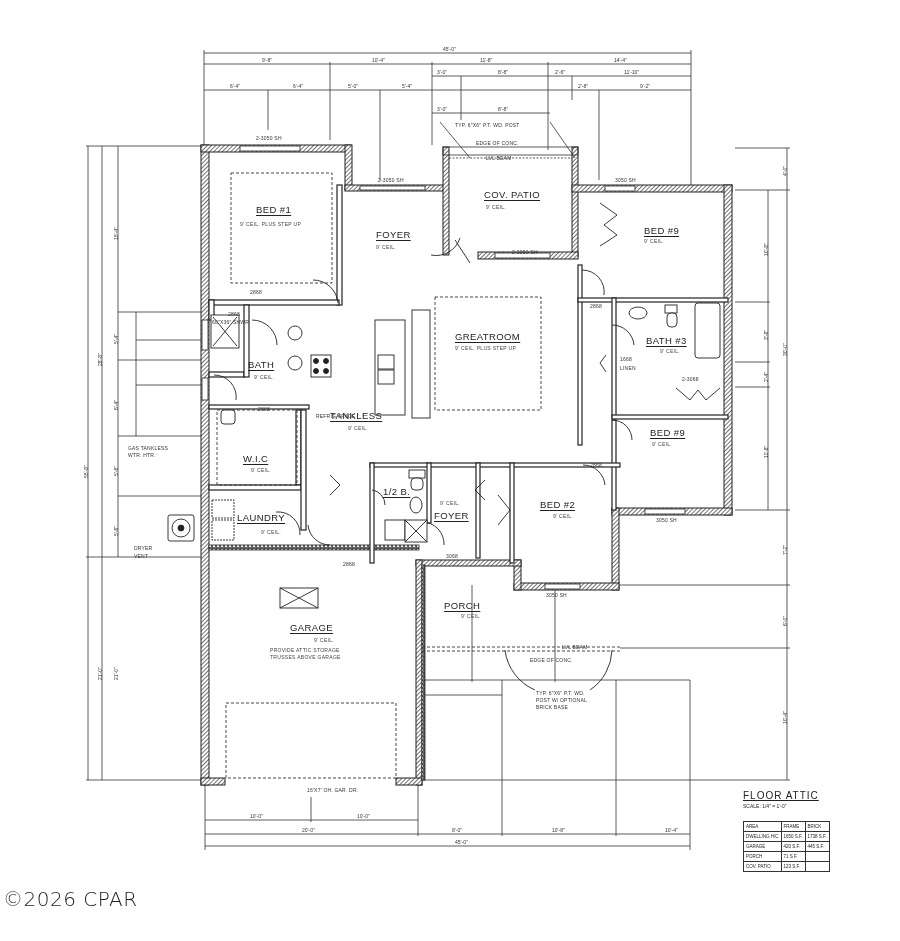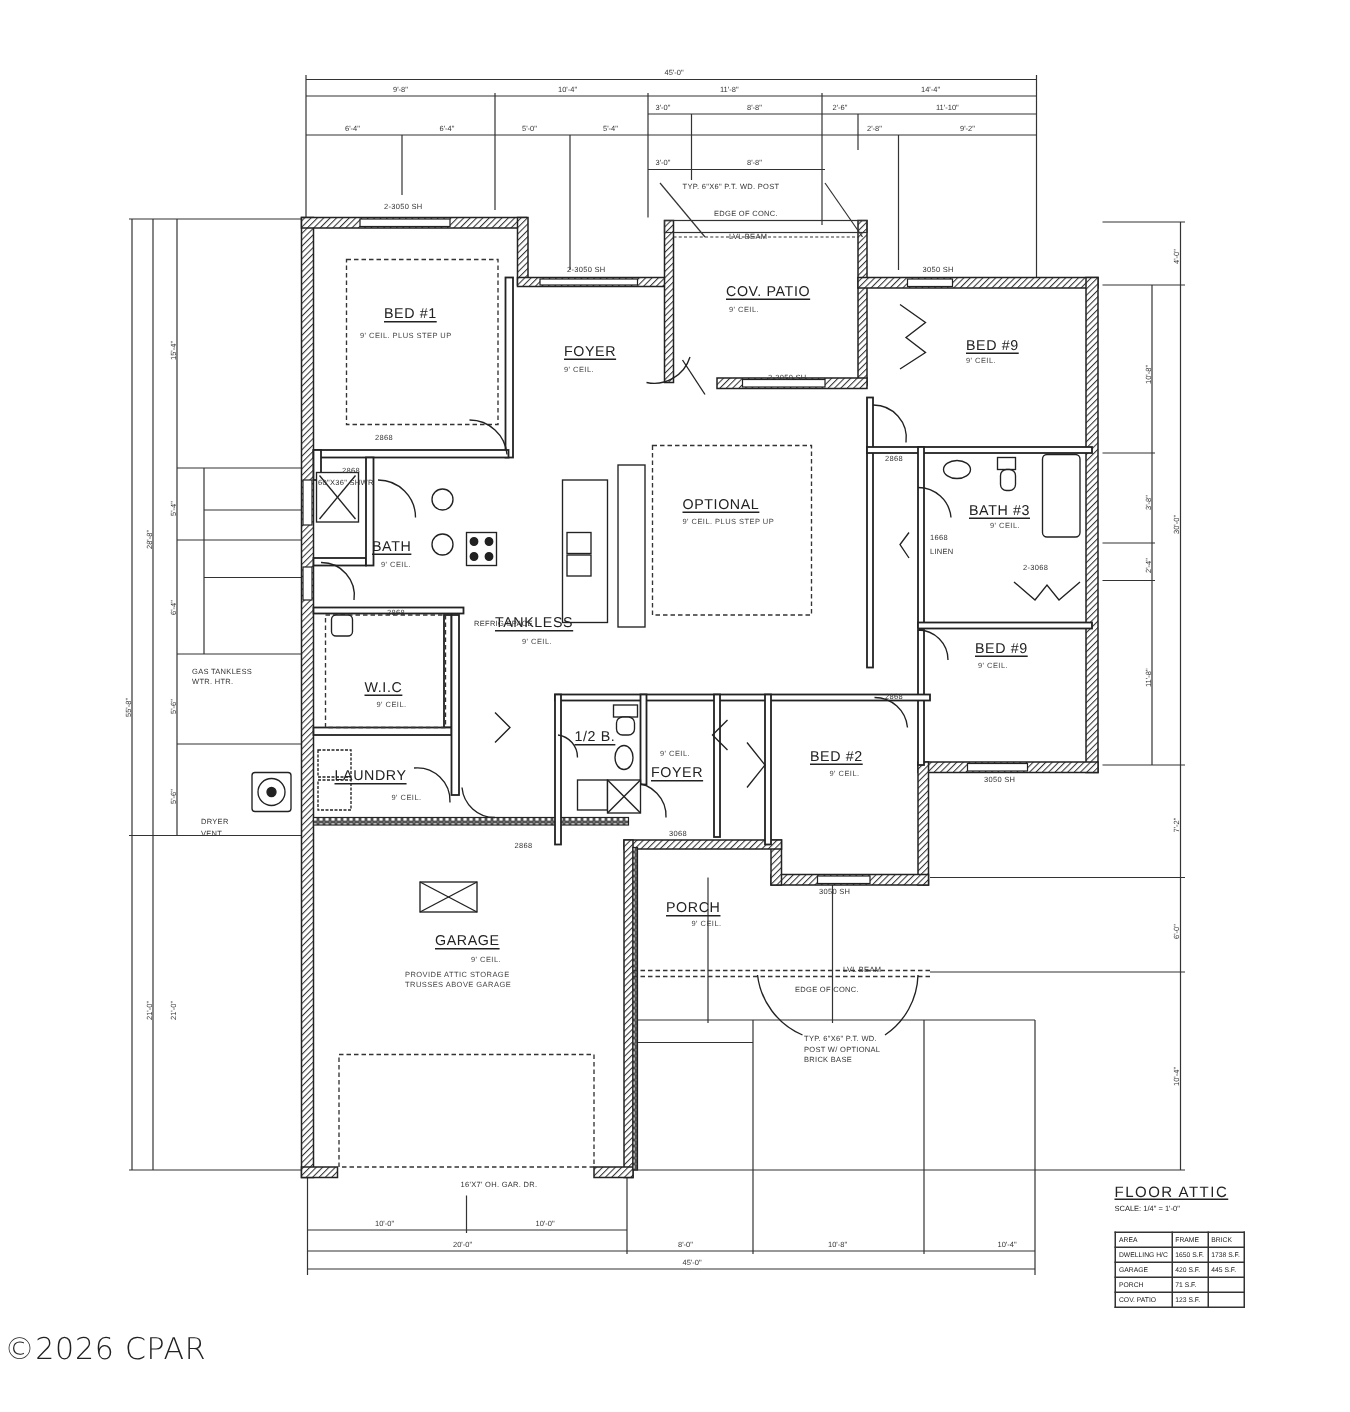--- a/index.html
+++ b/index.html
@@ -246,38 +246,38 @@
 </svg>
 
 <div class="lbl room" style="left:256px;top:205px">BED #1</div>
 <div class="lbl sub" style="left:240px;top:222px">9' CEIL. PLUS STEP UP</div>
 <div class="lbl room" style="left:376px;top:230px">FOYER</div>
 <div class="lbl sub" style="left:376px;top:245px">9' CEIL.</div>
 <div class="lbl room" style="left:484px;top:190px">COV. PATIO</div>
 <div class="lbl sub" style="left:486px;top:205px">9' CEIL.</div>
 <div class="lbl room" style="left:644px;top:226px">BED #9</div>
 <div class="lbl sub" style="left:644px;top:239px">9' CEIL.</div>
-<div class="lbl room" style="left:455px;top:332px">OPTIONAL</div>
+<div class="lbl room" style="left:455px;top:332px">GREATROOM</div>
 <div class="lbl sub" style="left:455px;top:346px">9' CEIL. PLUS STEP UP</div>
 <div class="lbl room" style="left:248px;top:360px">BATH</div>
 <div class="lbl sub" style="left:254px;top:375px">9' CEIL.</div>
 <div class="lbl room" style="left:646px;top:336px">BATH #3</div>
 <div class="lbl sub" style="left:660px;top:349px">9' CEIL.</div>
 <div class="lbl room" style="left:330px;top:411px">TANKLESS</div>
 <div class="lbl sub" style="left:348px;top:426px">9' CEIL.</div>
 <div class="lbl room" style="left:650px;top:428px">BED #9</div>
 <div class="lbl sub" style="left:652px;top:442px">9' CEIL.</div>
 <div class="lbl room" style="left:243px;top:454px">W.I.C</div>
 <div class="lbl sub" style="left:251px;top:468px">9' CEIL.</div>
 <div class="lbl room" style="left:383px;top:487px">1/2 B.</div>
 <div class="lbl room" style="left:434px;top:511px">FOYER</div>
 <div class="lbl sub" style="left:440px;top:501px">9' CEIL.</div>
 <div class="lbl room" style="left:540px;top:500px">BED #2</div>
 <div class="lbl sub" style="left:553px;top:514px">9' CEIL.</div>
-<div class="lbl room" style="left:223px;top:513px">LAUNDRY</div>
+<div class="lbl room" style="left:237px;top:513px">LAUNDRY</div>
 <div class="lbl sub" style="left:261px;top:530px">9' CEIL.</div>
 <div class="lbl room" style="left:444px;top:601px">PORCH</div>
 <div class="lbl sub" style="left:461px;top:614px">9' CEIL.</div>
 <div class="lbl room" style="left:290px;top:623px">GARAGE</div>
 <div class="lbl sub" style="left:314px;top:638px">9' CEIL.</div>
 <div class="lbl sub" style="left:270px;top:648px">PROVIDE ATTIC STORAGE</div>
 <div class="lbl sub" style="left:270px;top:655px">TRUSSES ABOVE GARAGE</div>
 
 <div class="lbl note" style="left:455px;top:123px">TYP. 6"X6" P.T. WD. POST</div>
 <div class="lbl note" style="left:476px;top:141px">EDGE OF CONC.</div>

